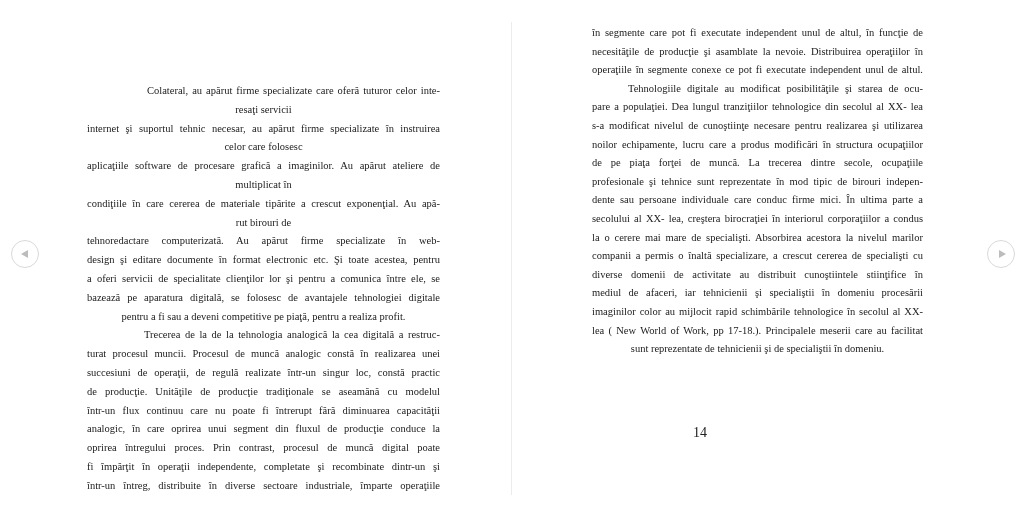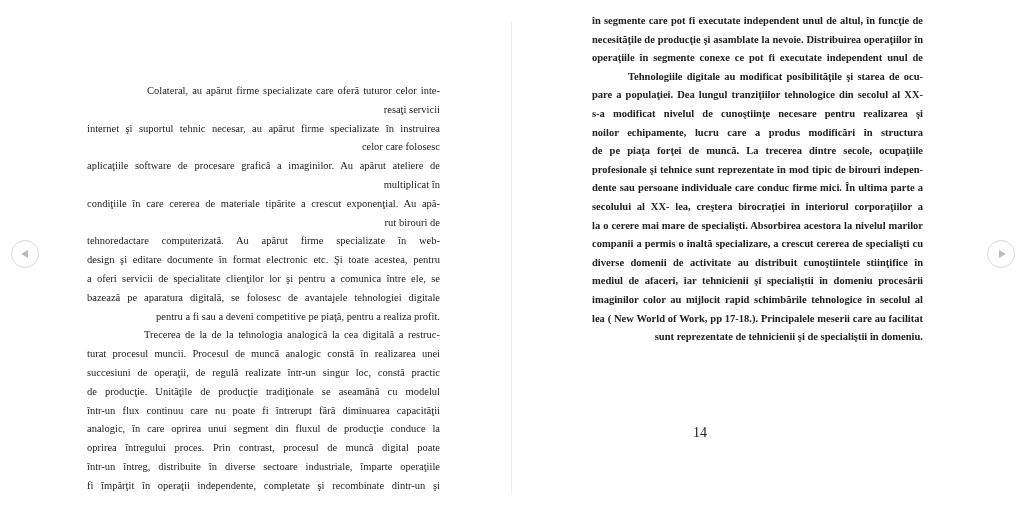--- a/index.html
+++ b/index.html
@@ -19,28 +19,28 @@
   }
   .viewer{position:relative;width:1024px;height:508px;background:var(--background);}
 
   .divider{
     position:absolute;left:511px;top:22px;width:1px;height:473px;
     background:var(--divider);
   }
 
   .page{position:absolute;}
   .page-left{left:87px;top:82px;width:353px;}
-  .page-right{left:592px;top:12px;width:331px;font-weight:bold;}
+  .page-right{left:592px;top:24px;width:331px;}
 
   .line{
     font-size:10.5px;
     color:var(--text);
     white-space:normal;
     overflow:hidden;
-    text-align:right;
+    text-align:center;
   }
   .page-left  .line{height:18.8px;line-height:18.8px;}
   .page-right .line{height:18.6px;line-height:18.6px;}
   .line.just{
     text-align:justify;
     text-align-last:justify;
   }
 
   .page-num{
     position:absolute;left:688px;top:426px;width:24px;
@@ -95,22 +95,22 @@
         <div class="line just">a oferi servicii de specialitate clienţilor lor şi pentru a comunica între ele, se</div>
         <div class="line just">bazează pe aparatura digitală, se folosesc de avantajele tehnologiei digitale</div>
         <div class="line">pentru a fi sau a deveni competitive pe piaţă, pentru a realiza profit.</div>
         <div class="line just" style="text-indent: 57px;">Trecerea de la de la tehnologia analogică la cea digitală a restruc-</div>
         <div class="line just">turat procesul muncii. Procesul de muncă analogic constă în realizarea unei</div>
         <div class="line just">succesiuni de operaţii, de regulă realizate într-un singur loc, constă practic</div>
         <div class="line just">de producţie. Unităţile de producţie tradiţionale se aseamănă cu modelul</div>
         <div class="line just">într-un flux continuu care nu poate fi întrerupt fără diminuarea capacităţii</div>
         <div class="line just">analogic, în care oprirea unui segment din fluxul de producţie conduce la</div>
         <div class="line just">oprirea întregului proces. Prin contrast, procesul de muncă digital poate</div>
+        <div class="line just">fi împărţit în operaţii independente, completate şi recombinate dintr-un şi</div>
         <div class="line just">într-un întreg, distribuite în diverse sectoare industriale, împarte operaţiile</div>
-        <div class="line just">fi împărţit în operaţii independente, completate şi recombinate dintr-un şi</div>
       </div>
   </div>
 
   <div class="divider"></div>
 
   <div class="page page-right">
     <div class="lines">
         <div class="line just">în segmente care pot fi executate independent unul de altul, în funcţie de</div>
         <div class="line just">necesităţile de producţie şi asamblate la nevoie. Distribuirea operaţiilor în</div>
         <div class="line just">operaţiile în segmente conexe ce pot fi executate independent unul de altul.</div>

